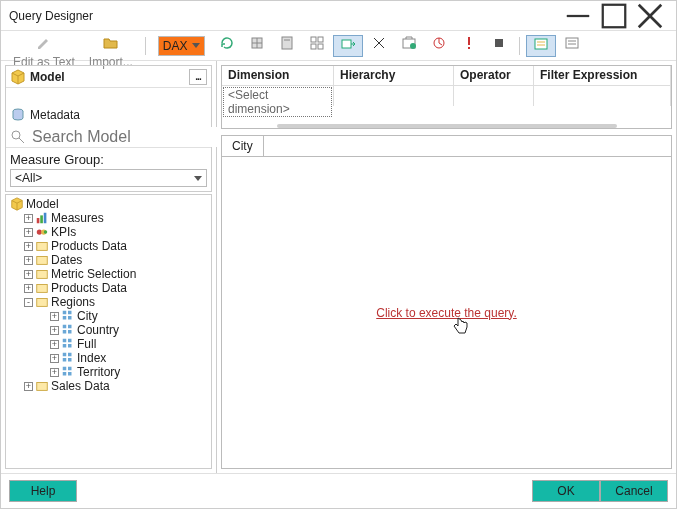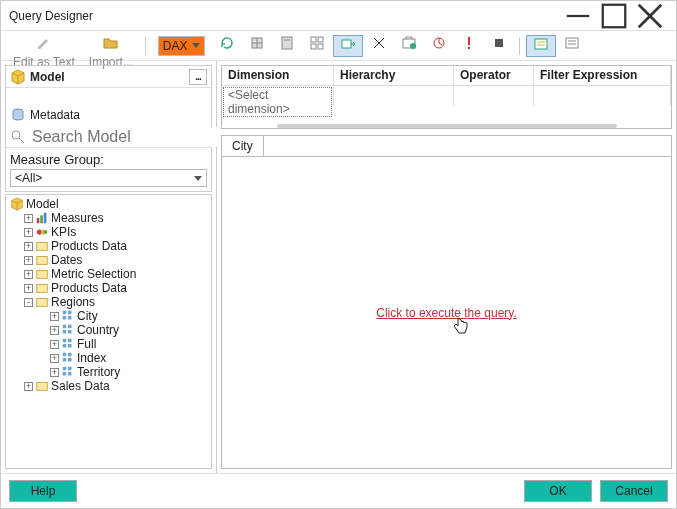--- a/index.html
+++ b/index.html
@@ -63,21 +63,21 @@
   .results-tabs { display: flex; height: 20px; }
   .results-tabs .tab { border: 1px solid #bbb; border-bottom: none; padding: 0 10px; display: flex; align-items: center; margin: -1px 0 0 -1px; background: #fff; }
   .results-body { flex: 1; display: flex; align-items: center; justify-content: center; position: relative; border-top: 1px solid #bbb; }
   .exec-link { color: #b33; text-decoration: underline; font-size: 12px; }
   .cursor-icon { position: absolute; top: calc(50% + 4px); left: calc(50% + 6px); }
   
   
   .footer { height: 34px; display: flex; align-items: center; padding: 0 8px; border-top: 1px solid #e0e0e0; }
   .btn { min-width: 68px; height: 22px; border: 1px solid #aaa; background: #14b8a6; display: flex; align-items: center; justify-content: center; font-size: 12px; }
   .footer .spacer { flex: 1; }
-  .footer .btn + .btn { margin-left: 8px; }
+  .footer .btn + .btn { }
 </style>
 </head>
 <body>
 
 <div class="titlebar">
   <span class="title">Query Designer</span>
   <div class="winbtn">
       <svg viewBox="0 0 16 16">
         <line x1="3" y1="8" x2="13" y2="8" stroke="#333" stroke-width="1"></line>
       </svg>

